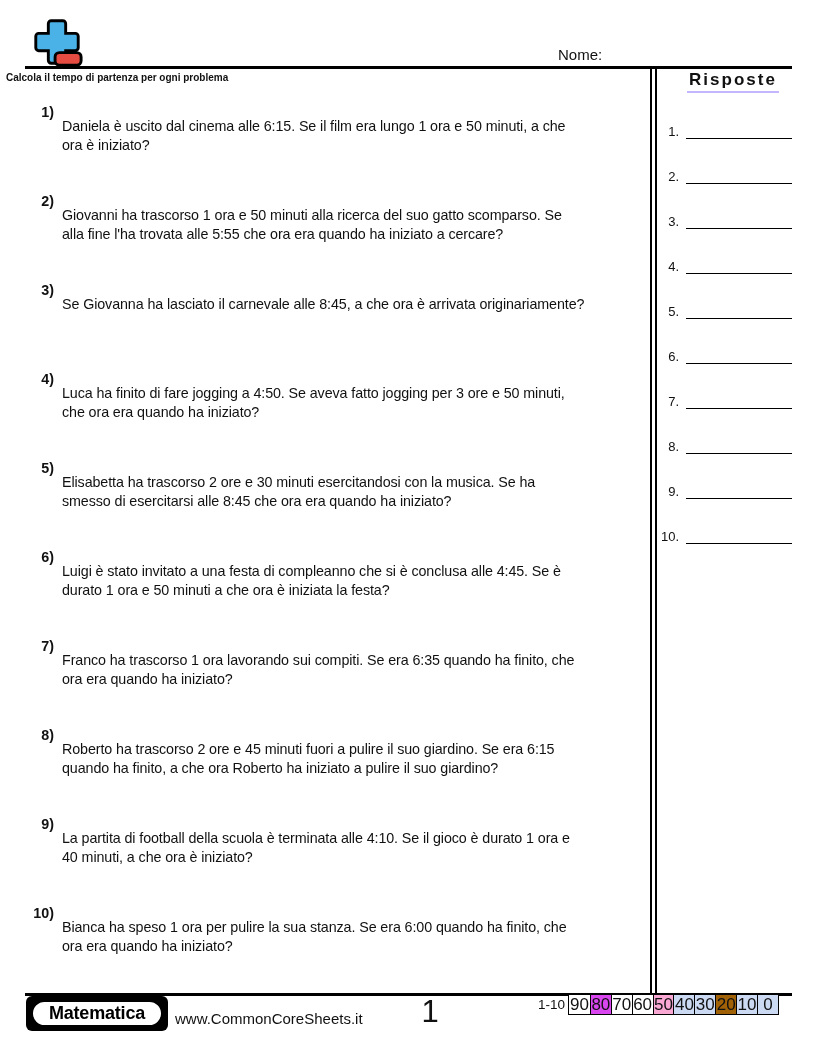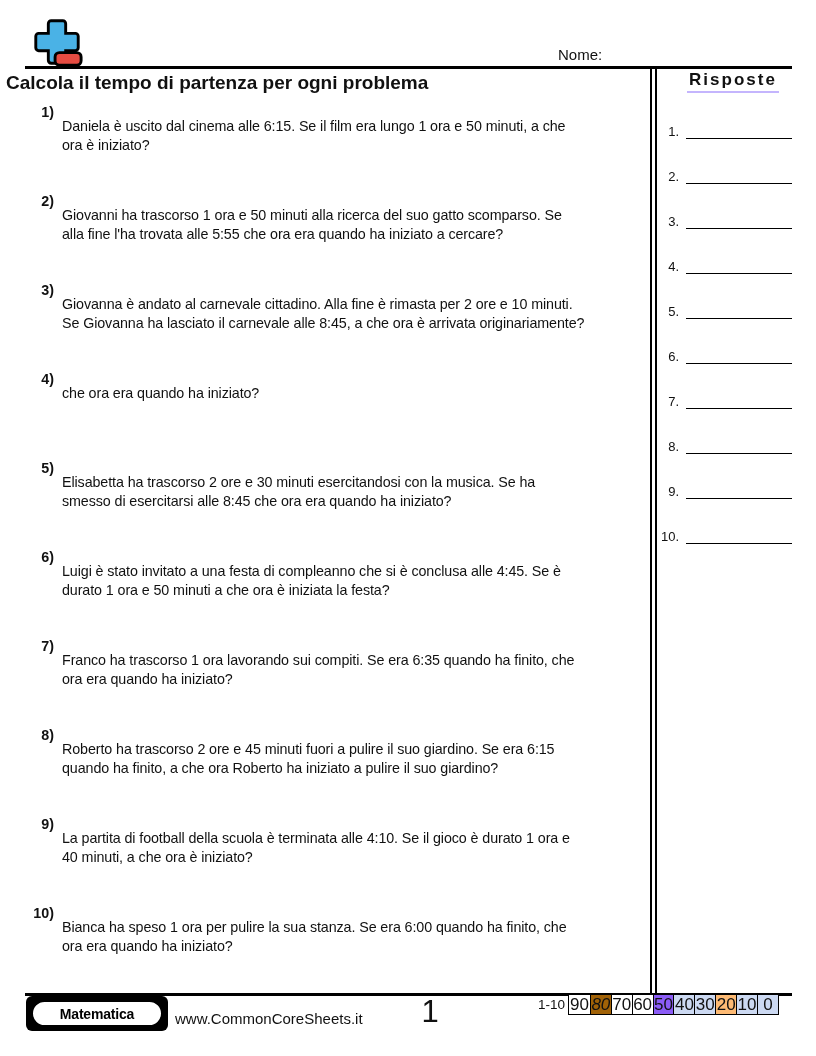--- a/index.html
+++ b/index.html
@@ -12,21 +12,21 @@
   .page { position:absolute; inset:0; }
 
   
   .logo { position:absolute; left:30px; top:14px; width:54px; height:56px; }
   .title {
     position:absolute; left:128px; top:44px; width:400px;
     text-align:center; font-size:17.5px; color:#111;
   }
   .name-label { position:absolute; left:558px; top:46px; font-size:15px; color:#111; }
   .header-line { position:absolute; left:25px; top:66px; width:767px; height:3px; background:#000; }
-  .instruction { position:absolute; left:6px; top:72px; font-size:19px; font-weight:bold; color:#111; }
+  .instruction { position:absolute; left:6px; top:72px; font-size:10px; font-weight:bold; color:#111; }
 
   
   .problem { position:absolute; left:28px; width:616px; display:flex; }
   .pnum {
     min-width:26px; width:26px; text-align:right; font-weight:bold;
     font-size:14.3px; line-height:19px; color:#111;
   }
   .ptext { margin-left:8px; width:588px; overflow:hidden;margin-top:14px; }
   .ptext div {
     font-size:14.3px; line-height:19px; letter-spacing:-0.1px;
@@ -55,21 +55,21 @@
   .footer-line { position:absolute; left:25px; top:993px; width:767px; height:2.5px; background:#000; }
   .badge {
     position:absolute; left:26px; top:996px; width:142px; height:35px;
     background:#000; border-radius:6px;
   }
   .badge-pill {
     position:absolute; left:5px; top:4px; right:5px; bottom:4px;
     background:#fff; border:2.5px solid #000; border-radius:14px;
     display:flex; align-items:center; justify-content:center;
   }
-  .badge-pill span { font-size:14px; font-weight:bold; color:#000; letter-spacing:-0.2px; }
+  .badge-pill span { font-size:18px; font-weight:bold; color:#000; letter-spacing:-0.2px; }
   .website { position:absolute; left:175px; top:1010px; font-size:15px; color:#111; }
   .page-number { position:absolute; left:400px; top:994px; width:60px; text-align:center; font-size:31px; color:#111; }
   .score-label { position:absolute; left:529px; top:997px; width:36px; text-align:right; font-size:13.5px; color:#111; }
   .score-table {
     position:absolute; left:568px; top:994px; display:flex;
     border:1.5px solid #000; background:#fff;
   }
   .score-cell {
     width:20.9px; height:19px; border-left:1.5px solid #000;
     display:flex; align-items:center; justify-content:center;
@@ -104,28 +104,28 @@
     <span class="pnum">2)</span>
     <span class="ptext">
           <div>Giovanni ha trascorso 1 ora e 50 minuti alla ricerca del suo gatto scomparso. Se</div>
           <div>alla fine l'ha trovata alle 5:55 che ora era quando ha iniziato a cercare?</div>
         </span>
   </div>
 
   <div class="problem" style="top: 281px;">
     <span class="pnum">3)</span>
     <span class="ptext">
-          <div>Giovanna è andato al carnevale cittadino. Alla fine è rimasta per 2 ore e 10 minuti.</div>
           <div>Se Giovanna ha lasciato il carnevale alle 8:45, a che ora è arrivata originariamente?</div>
         </span>
   </div>
 
   <div class="problem" style="top: 370px;">
     <span class="pnum">4)</span>
     <span class="ptext">
+          <div>Luca ha finito di fare jogging a 4:50. Se aveva fatto jogging per 3 ore e 50 minuti,</div>
           <div>che ora era quando ha iniziato?</div>
         </span>
   </div>
 
   <div class="problem" style="top: 459px;">
     <span class="pnum">5)</span>
     <span class="ptext">
           <div>Elisabetta ha trascorso 2 ore e 30 minuti esercitandosi con la musica. Se ha</div>
           <div>smesso di esercitarsi alle 8:45 che ora era quando ha iniziato?</div>
         </span>
@@ -233,24 +233,24 @@
   <div class="badge">
     <div class="badge-pill">
       <span>Matematica</span>
     </div>
   </div>
   <div class="website">www.CommonCoreSheets.it</div>
   <div class="page-number">1</div>
   <div class="score-label">1-10</div>
   <div class="score-table" id="score-table">
       <div class="score-cell" style="background: rgb(255, 255, 255);">90</div>
-      <div class="score-cell" style="background: #a16207; font-style: italic;">80</div>
+      <div class="score-cell" style="background: #d946ef;">80</div>
       <div class="score-cell" style="background: rgb(255, 255, 255);">70</div>
       <div class="score-cell" style="background: rgb(255, 255, 255);">60</div>
-      <div class="score-cell" style="background: #8b5cf6;">50</div>
+      <div class="score-cell" style="background: #f9a8d4;">50</div>
       <div class="score-cell" style="background: rgb(204, 217, 242);">40</div>
       <div class="score-cell" style="background: rgb(204, 217, 242);">30</div>
-      <div class="score-cell" style="background: #fdba74;">20</div>
+      <div class="score-cell" style="background: #a16207;">20</div>
       <div class="score-cell" style="background: rgb(204, 217, 242);">10</div>
       <div class="score-cell" style="background: rgb(204, 217, 242);">0</div>
     </div>
 
 </div>
 
 </body></html>

